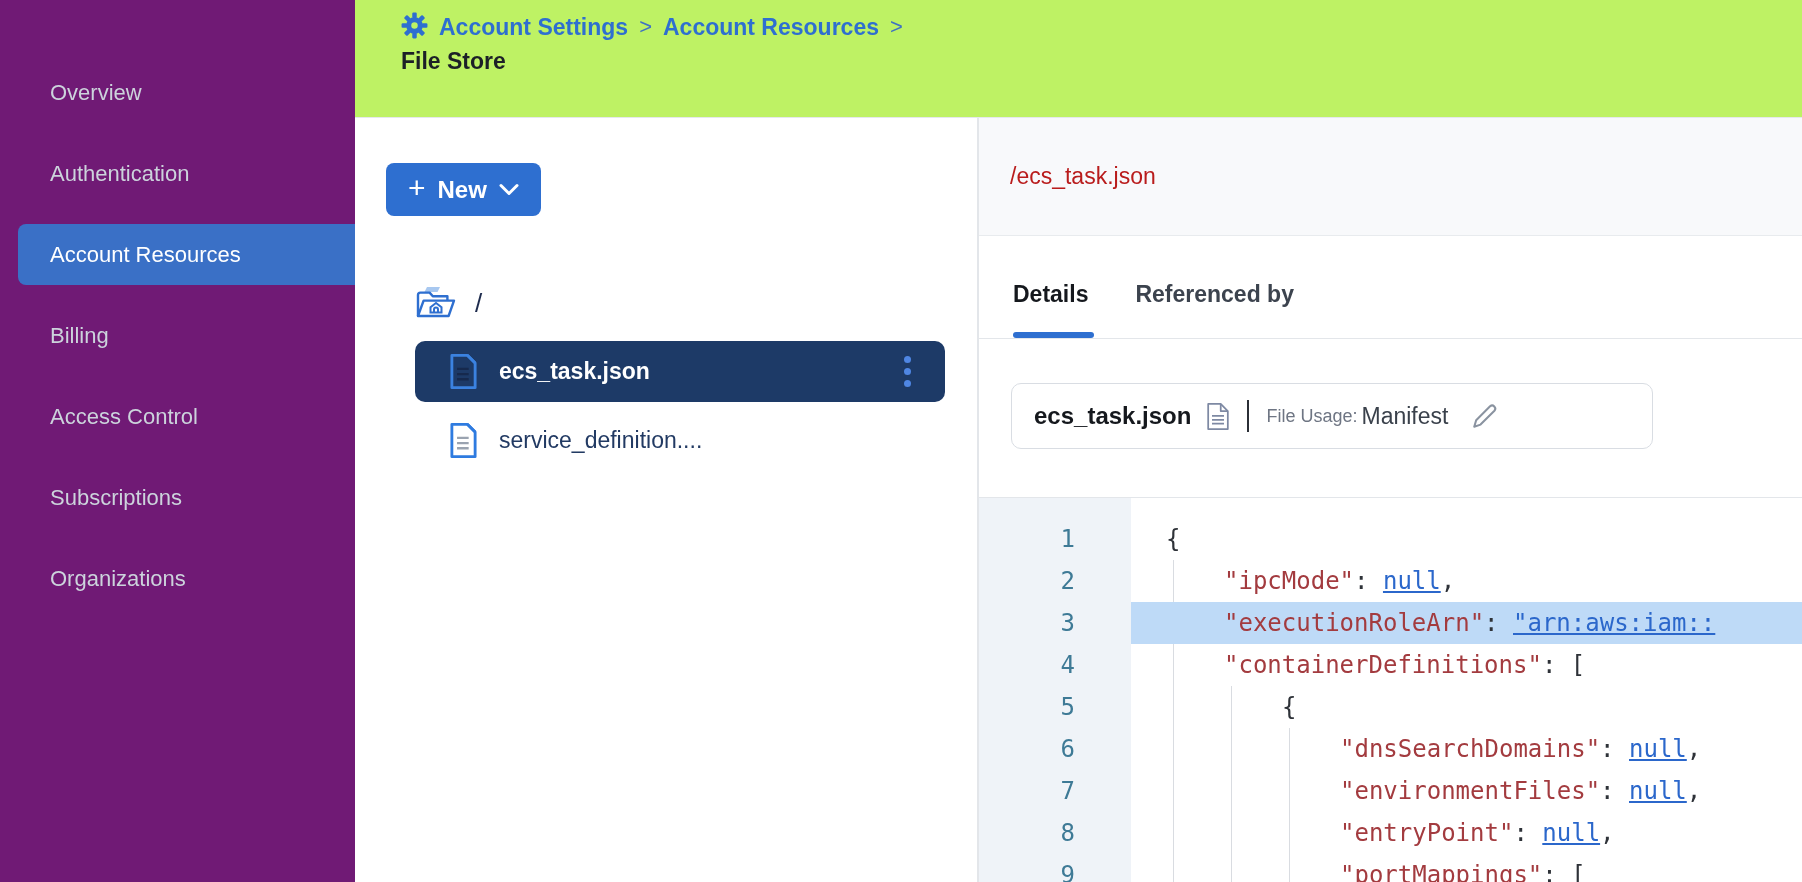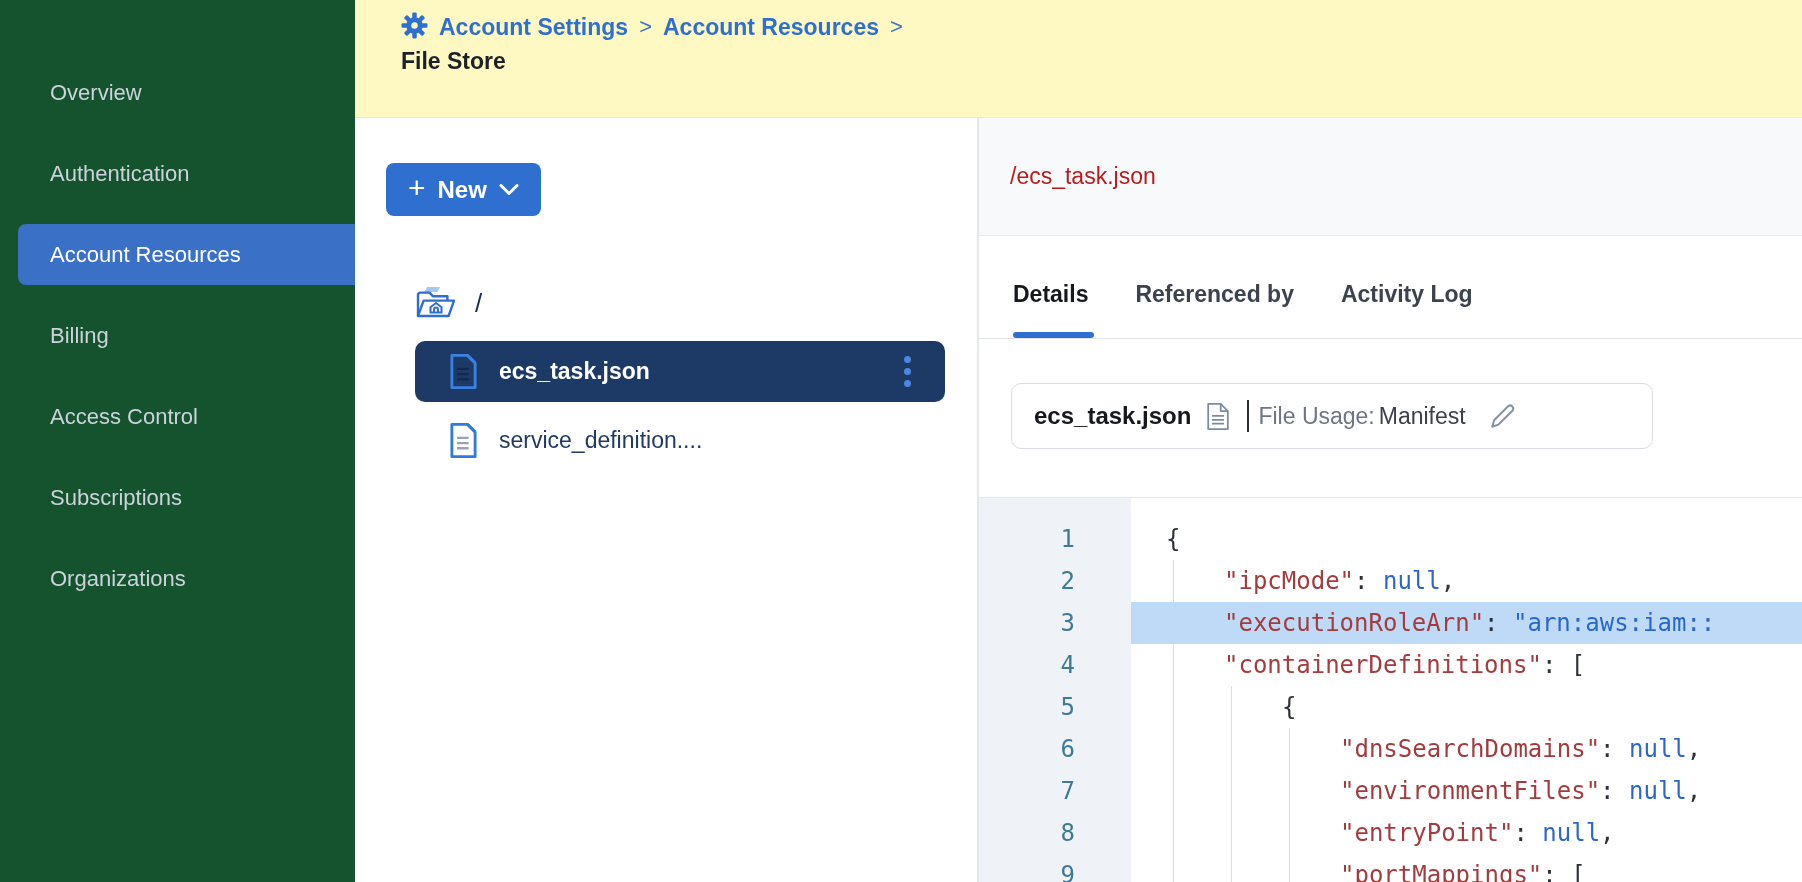--- a/index.html
+++ b/index.html
@@ -2,29 +2,29 @@
 <html><head>
 <meta charset="utf-8">
 <style>
   * { margin:0; padding:0; box-sizing:border-box; }
   html,body { width:1802px; height:882px; overflow:hidden; background:#ffffff;
               font-family:"Liberation Sans", sans-serif; }
   .app { position:relative; width:1802px; height:882px; }
 
   
   .sidebar { position:absolute; left:0; top:0; width:355px; height:882px;
-             background:#14532d; padding-top:62px; }
+             background:#701a75; padding-top:62px; }
   .side-item { height:61px; margin-bottom:20px; display:flex; align-items:center;
                padding-left:50px; color:#ccd3dc; font-size:22px; cursor:pointer; }
   .side-item.active { background:#3a70c6; color:#ffffff; margin-left:18px;
                       padding-left:32px; border-radius:8px 0 0 8px; }
 
   
   .topbar { position:absolute; left:355px; top:0; right:0; height:118px;
-            background:#fef9c3; border-bottom:1px solid #e5e8ec; padding-left:46px; }
+            background:#bef264; border-bottom:1px solid #e5e8ec; padding-left:46px; }
   .breadcrumb { display:flex; align-items:center; gap:11px; margin-top:11px; height:32px; }
   .crumb { color:#2e6fd0; font-size:23px; font-weight:600; cursor:pointer; }
   .crumb-sep { color:#3f72c2; font-size:22px; font-weight:400; }
   .page-title { margin-top:5px; font-size:23px; font-weight:700; color:#1c2027; }
 
   
   .content { position:absolute; left:355px; top:118px; right:0; bottom:0; background:#fff; }
   .file-panel { position:absolute; left:0; top:0; width:622px; bottom:0; background:#fff; }
   .vdivider { position:absolute; left:622px; top:0; bottom:0; width:2px; background:#e3e6ea; }
   .detail-panel { position:absolute; left:624px; right:0; top:0; bottom:0; }
@@ -67,37 +67,37 @@
   .tab.active .underline { display:block; position:absolute; left:0; right:-6px; bottom:0;
                            height:6px; border-radius:4px; background:#2e6fd0; }
 
   .card-section { position:absolute; left:0; right:0; top:221px; height:158px; }
   .file-card { position:absolute; left:32px; top:44px; width:642px; height:66px;
                border:1px solid #d9dde3; border-radius:10px; display:flex;
                align-items:center; padding:0 22px; background:#fff; }
   .card-name { font-size:24px; font-weight:700; color:#15181d; }
   .card-doc-icon { margin-left:15px; display:flex; }
   .card-bar { width:2px; height:32px; background:#2b2f36; margin-left:17px; }
-  .card-usage-label { margin-left:9px; font-size:23px; color:#6e7583; }
+  .card-usage-label { margin-left:17px; font-size:18px; color:#6e7583; }
   .card-usage-value { margin-left:4px; font-size:23px; color:#3a414b; }
   .card-pencil { margin-left:22px; display:flex; cursor:pointer; }
 
   .code-area { position:absolute; left:0; right:0; top:379px; bottom:0;
                border-top:1px solid #e3e6ea; display:flex; overflow:hidden; }
   .gutter { width:152px; background:#eff3f8; padding-top:20px; flex:none; }
   .gutter .ln { height:42px; line-height:42px; text-align:right; padding-right:56px;
                 font-family:"DejaVu Sans Mono", monospace; font-size:24px; color:#3e7a96; }
   .code { flex:1; padding-top:20px; overflow:hidden; position:relative;
           font-family:"DejaVu Sans Mono", monospace; font-size:24px; }
   .code-line { position:relative; height:42px; line-height:42px; white-space:pre; }
   .code-line.hl { background:#bedaf7; }
   .code-line .guide { position:absolute; top:0; bottom:0; width:1px; background:#d9dce1; }
   .tk-p { color:#2e3238; }
   .tk-k { color:#a33b3f; }
-  .tk-v { color:#2b67cb; }
+  .tk-v { color:#2b67cb;text-decoration:underline; }
 </style>
 </head>
 <body>
 
 <div class="app">
 
   <nav class="sidebar" id="sidebar">
       <div class="side-item">
         <span>Overview</span>
       </div>
@@ -211,23 +211,20 @@
       </div>
 
       <div class="tabs" id="tabs">
           <div class="tab active">
             <span>Details</span>
             <span class="underline"></span>
           </div>
           <div class="tab">
             <span>Referenced by</span>
           </div>
-          <div class="tab">
-            <span>Activity Log</span>
-          </div>
         </div>
 
       <div class="card-section">
         <div class="file-card">
           <span class="card-name">ecs_task.json</span>
           <span class="card-doc-icon">
             <svg width="24" height="29" viewBox="0 0 22 26" fill="none" stroke="#7e89a3" stroke-width="1.6" stroke-linejoin="round">
               <path d="M2 1.5 h11.5 l6.5 6.5 V24.5 H2 Z"></path>
               <path d="M13.5 1.5 V8 h6.5"></path>
               <path d="M5.5 12.5 h11 M5.5 16 h11 M5.5 19.5 h11"></path>

